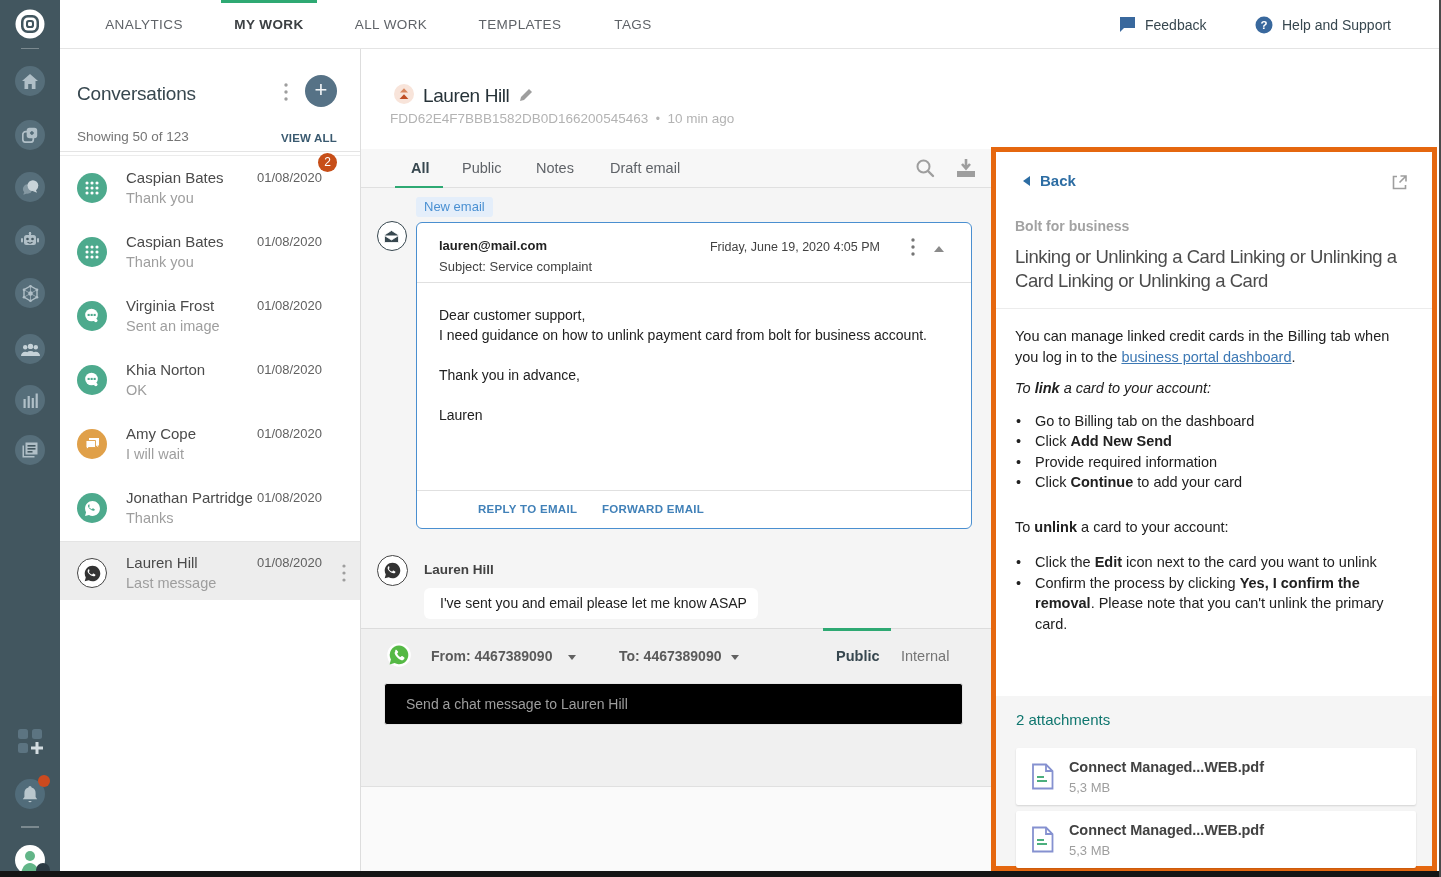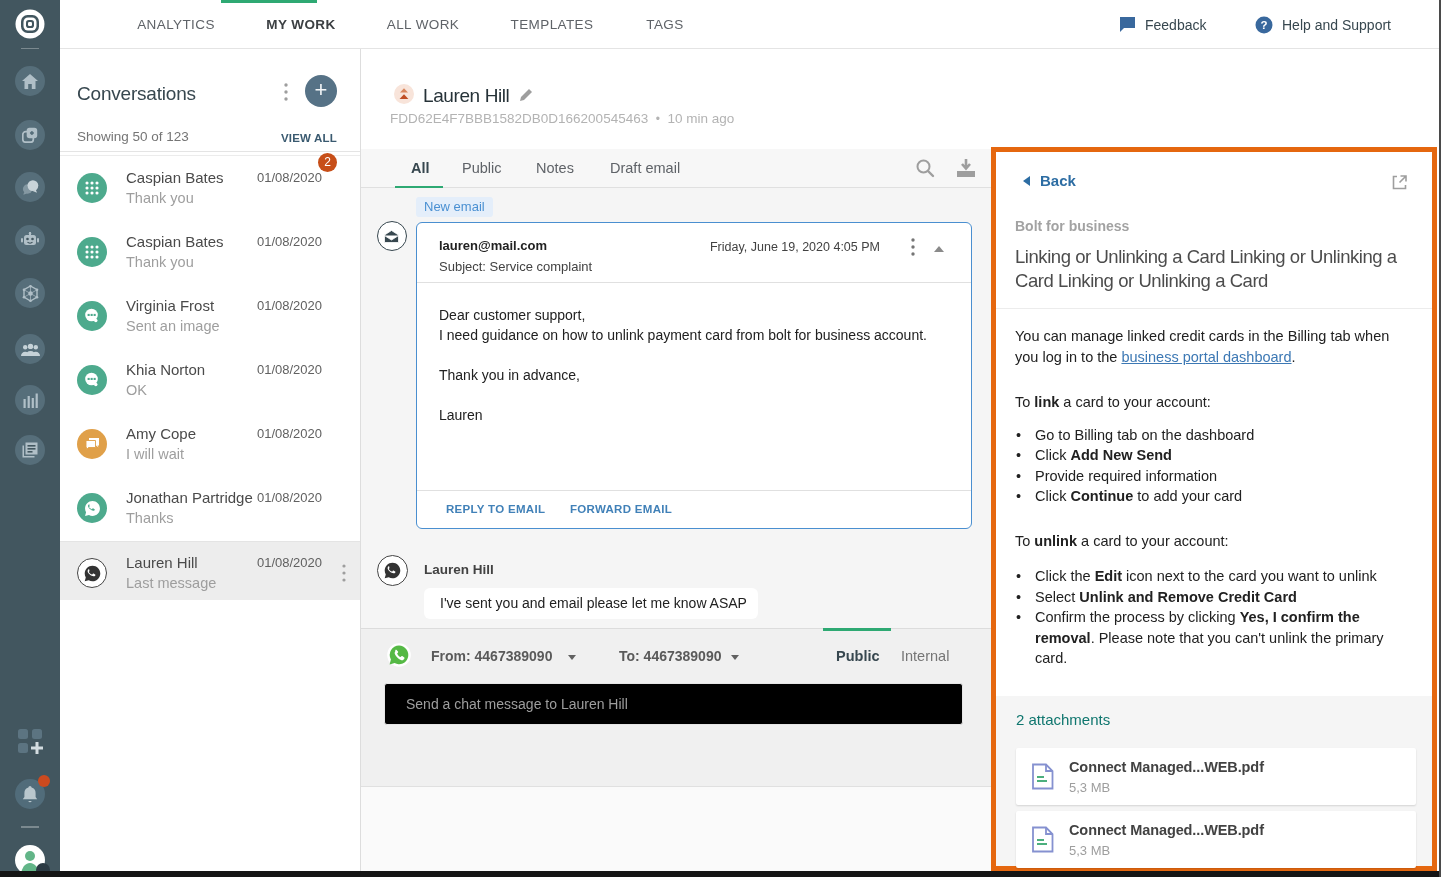--- a/index.html
+++ b/index.html
@@ -11,21 +11,21 @@
 
 #sidebar { left:0; top:0; width:60px; height:871px; background:#42565f; z-index:5; }
 .sicon { position:absolute; left:15px; width:30px; height:30px; border-radius:50%;
   background:#566e7a; display:flex; align-items:center; justify-content:center; }
 .sicon svg { display:block; }
 
 
 #topbar { left:60px; top:0; width:1381px; height:49px; background:#fff;
   border-bottom:1px solid #e4e4e4; }
 .navtab { position:absolute; top:0; height:52px; line-height:49px; font-size:13.5px;
-  letter-spacing:0.4px; color:#5f6368; text-align:center;margin-left:32px; }
+  letter-spacing:0.4px; color:#5f6368; text-align:center; }
 .navtab.active { color:#3c4043; font-weight:bold; }
 #greenline { left:221px; top:0; width:96px; height:3px; background:#2ea973; z-index:6;}
 .tbright { position:absolute; top:0; height:49px; display:flex; align-items:center;
   font-size:14px; color:#37474f; }
 
 
 #leftpanel { left:60px; top:49px; width:301px; height:822px; background:#fff;
   border-right:1px solid #dddddd; }
 #convtitle { left:77px; top:83px; font-size:19px; letter-spacing:-0.2px; color:#37474f;text-align:center; }
 #dots1 { left:284px; top:83px; }
@@ -64,21 +64,21 @@
   background:#fff; border:1.5px solid #37474f; display:flex; align-items:center; justify-content:center;}
 .ehdr { position:absolute; left:22px; top:15px; }
 #efrom { font-size:13px; font-weight:bold; color:#212121; }
 #esubj { margin-top:6px; font-size:13px; color:#424242; }
 #edate { position:absolute; right:91px; top:17px; font-size:12.5px; color:#424242;text-align:right; }
 #ehdots { position:absolute; right:56px; top:15px; }
 #ecaret { position:absolute; right:27px; top:23px; }
 #ehdivider { position:absolute; left:0; top:59px; width:554px; height:1px; background:#e0e0e0; }
 #ebody { position:absolute; left:22px; top:82px; font-size:14px; color:#212121; line-height:20px; }
 #efoot { position:absolute; left:0; bottom:0; width:554px; height:38px; border-top:1px solid #e0e0e0; }
-.elink { position:absolute; top:12px; font-size:11.5px; font-weight:bold; color:#4181b8; letter-spacing:0.3px; }
+.elink { position:absolute; top:12px; font-size:11.5px; font-weight:bold; color:#4181b8; letter-spacing:0.3px;margin-left:32px; }
 
 
 #msgavatar { left:16px; top:506px; width:31px; height:31px; border-radius:50%;
   background:#fff; border:1.5px solid #454545; display:flex; align-items:center; justify-content:center;}
 #msgname { left:63px; top:513px; font-size:13.5px; font-weight:bold; color:#424242; }
 #msgbubble { left:63px; top:539px; width:334px; height:31px; background:#fff; border-radius:6px;
   font-size:14px; color:#212121; line-height:31px; padding-left:16px; }
 
 
 #wacircle { left:26px; top:594px; width:24px; height:24px; }
@@ -357,31 +357,30 @@
   <div id="backlink"><span class="tri"></span>Back</div>
   <svg id="extlink" width="17" height="17" viewBox="0 0 17 17">
     <path d="M6 2.5 H2.5 V14.5 H14.5 V11" fill="none" stroke="#9e9e9e" stroke-width="1.6"></path>
     <path d="M9.5 2 H15 V7.5 M15 2 L8.5 8.5" fill="none" stroke="#9e9e9e" stroke-width="1.6"></path>
     </svg>
   <div id="rpcat">Bolt for business</div>
   <div id="rptitle">Linking or Unlinking a Card Linking or Unlinking a<br>Card Linking or Unlinking a Card</div>
   <div id="rpdiv"></div>
   <div id="rpbody">
     <p>You can manage linked credit cards in the Billing tab when you log in to the <a href="#">business portal dashboard</a>.</p>
-    <p style="margin-top:25px;">To <b>link</b> a card to your account:</p>
+    <p style="margin-top:11px;font-style:italic;">To <b>link</b> a card to your account:</p>
     <ul style="margin-top:12px;">
       <li>Go to Billing tab on the dashboard</li>
       <li>Click <b>Add New Send</b></li>
       <li>Provide required information</li>
       <li>Click <b>Continue</b> to add your card</li>
     </ul>
     <p style="margin-top:24px;">To <b>unlink</b> a card to your account:</p>
     <ul style="margin-top:15px;">
       <li>Click the <b>Edit</b> icon next to the card you want to unlink</li>
-      <li>Select <b>Unlink and Remove Credit Card</b></li>
       <li>Confirm the process by clicking <b>Yes, I confirm the removal</b>. Please note that you can't unlink the primary card.</li>
     </ul>
   </div>
   <div id="rpattach">
     <div id="attachlbl">2 attachments</div>
     <div class="acard" style="top:52px;">
       <svg class="aicon" width="23" height="27" viewBox="0 0 23 27">
         <path d="M2 1.5 H15 L21.5 8 V25.5 H2 Z" fill="none" stroke="#8591d0" stroke-width="1.8"></path>
         <path d="M15 1.5 V8 H21.5" fill="none" stroke="#8591d0" stroke-width="1.8"></path>
         <path d="M6 14 h7" stroke="#4caf7d" stroke-width="2"></path>

